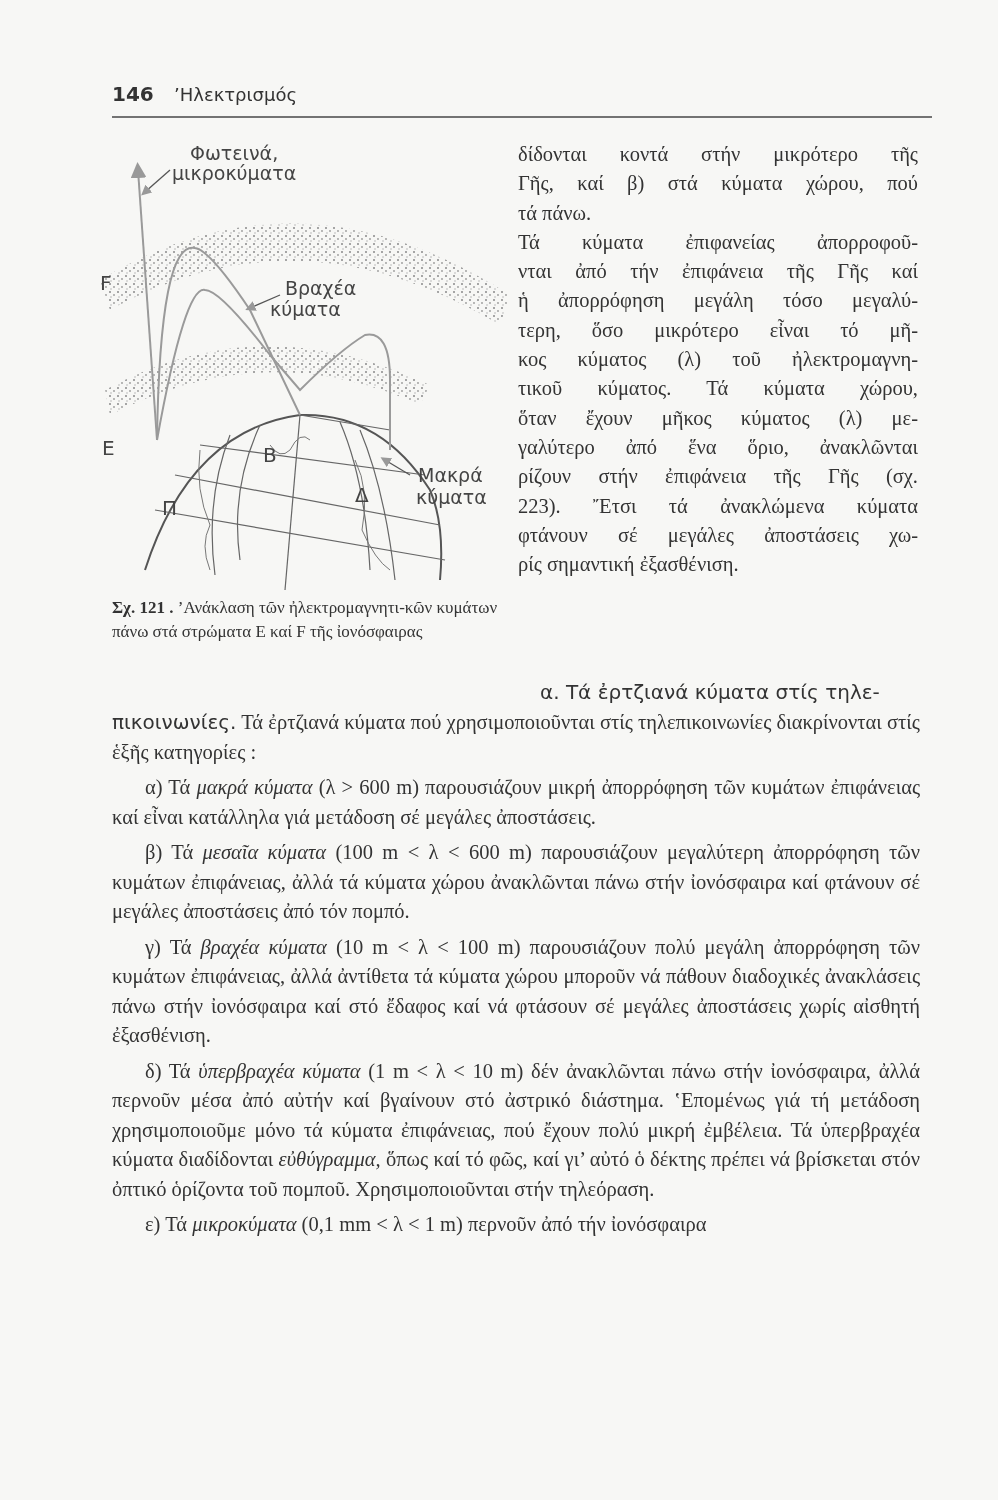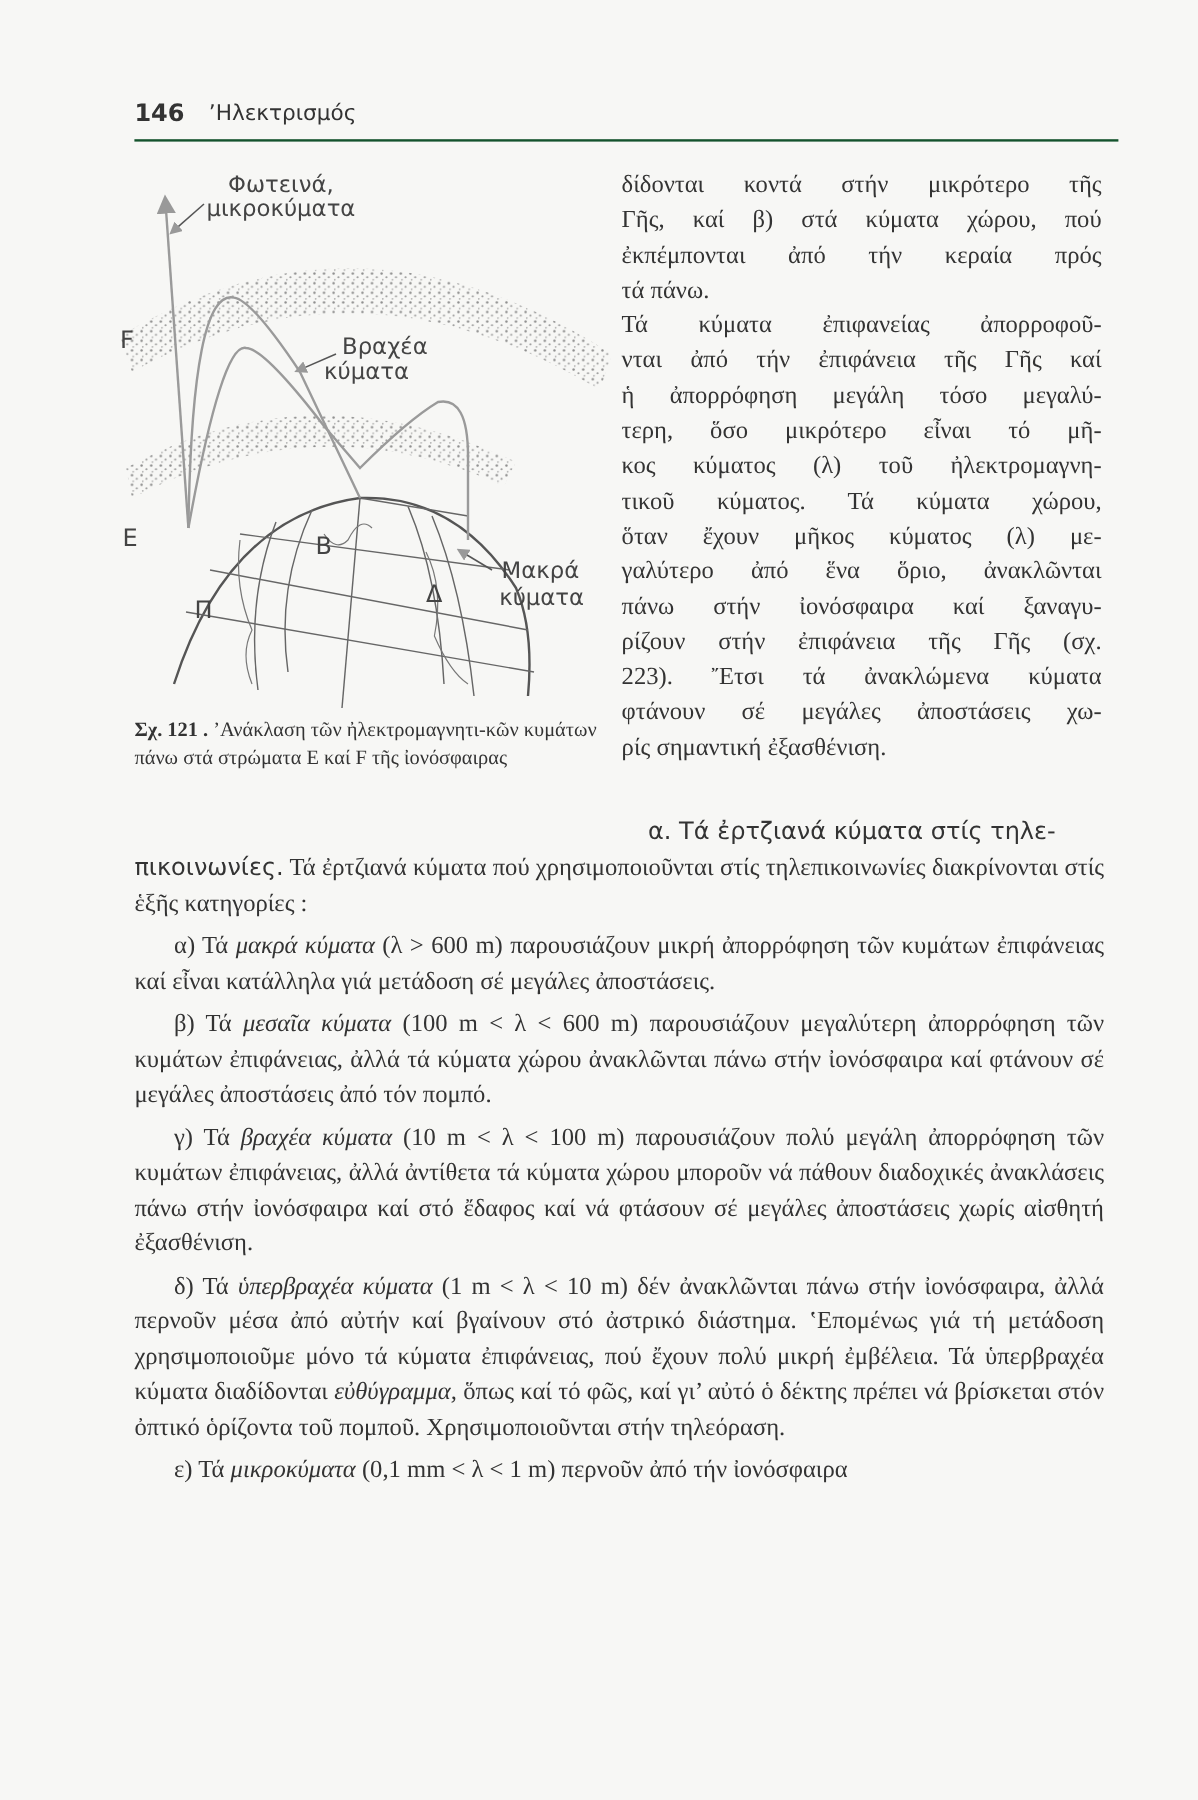--- a/index.html
+++ b/index.html
@@ -6,21 +6,21 @@
     body {
       width: 998px; height: 1500px;
       background: #f7f7f5;
       color: #2b2b2b;
       font-family: "DejaVu Serif", serif;
       position: relative;
       overflow: hidden;
     }
     .header {
       position: absolute; left: 112px; top: 72px; width: 820px; height: 44px;
-      border-bottom: 2px solid #14532d;
+      border-bottom: 2px solid #737373;
       text-decoration: underline;
     }
     .page-num {
       position: absolute; left: 0; top: 10px;
       font-family: "DejaVu Sans", sans-serif; font-size: 20px; font-weight: bold; color: #333;
     }
     .running-title {
       position: absolute; left: 62px; top: 12px;
       font-family: "DejaVu Sans", sans-serif; font-size: 18px; color: #333;
     }
@@ -124,31 +124,29 @@
 </div>
 
 <div class="caption">
   <b>Σχ. 121 .</b>
   <span>ʼΑνάκλαση τῶν ἠλεκτρομαγνητι-κῶν κυμάτων πάνω στά στρώματα E καί F τῆς ἰονόσφαιρας</span>
 </div>
 
 <div class="side-col">
   <p>δίδονται κοντά στήν μικρότερο τῆς</p>
   <p>Γῆς, καί β) στά κύματα χώρου, πού</p>
-  <p>ἐκπέμπονται ἀπό τήν κεραία πρός</p>
   <p class="last">τά πάνω.</p>
   <p>Τά κύματα ἐπιφανείας ἀπορροφοῦ-</p>
   <p>νται ἀπό τήν ἐπιφάνεια τῆς Γῆς καί</p>
   <p>ἡ ἀπορρόφηση μεγάλη τόσο μεγαλύ-</p>
   <p>τερη, ὅσο μικρότερο εἶναι τό μῆ-</p>
   <p>κος κύματος (λ) τοῦ ἠλεκτρομαγνη-</p>
   <p>τικοῦ κύματος. Τά κύματα χώρου,</p>
   <p>ὅταν ἔχουν μῆκος κύματος (λ) με-</p>
   <p>γαλύτερο ἀπό ἕνα ὅριο, ἀνακλῶνται</p>
-  <p>πάνω στήν ἰονόσφαιρα καί ξαναγυ-</p>
   <p>ρίζουν στήν ἐπιφάνεια τῆς Γῆς (σχ.</p>
   <p>223). Ἔτσι τά ἀνακλώμενα κύματα</p>
   <p>φτάνουν σέ μεγάλες ἀποστάσεις χω-</p>
   <p class="last">ρίς σημαντική ἐξασθένιση.</p>
 </div>
 
 <div class="heading-a">α. Τά ἐρτζιανά κύματα στίς τηλε-</div>
 
 <div class="main-body">
   <p>

